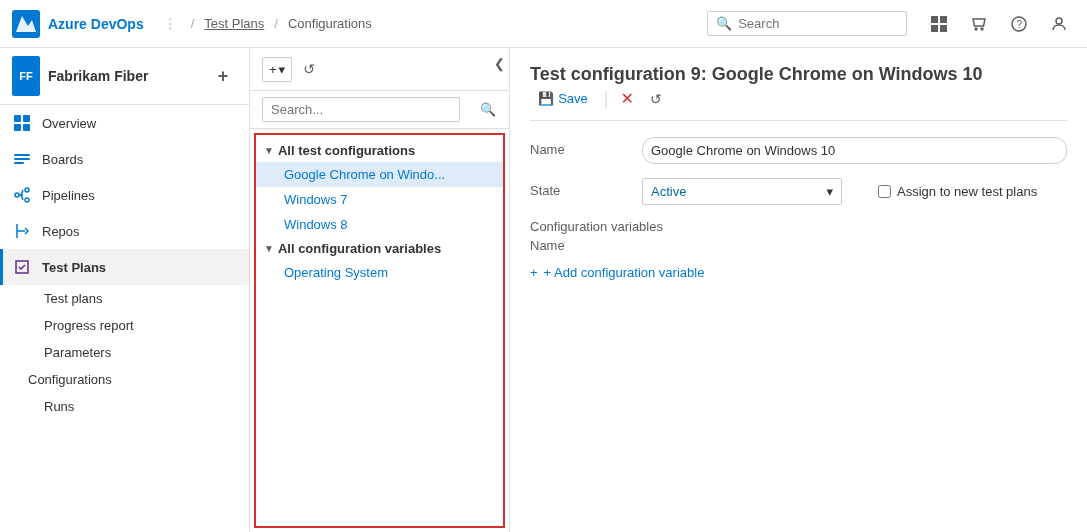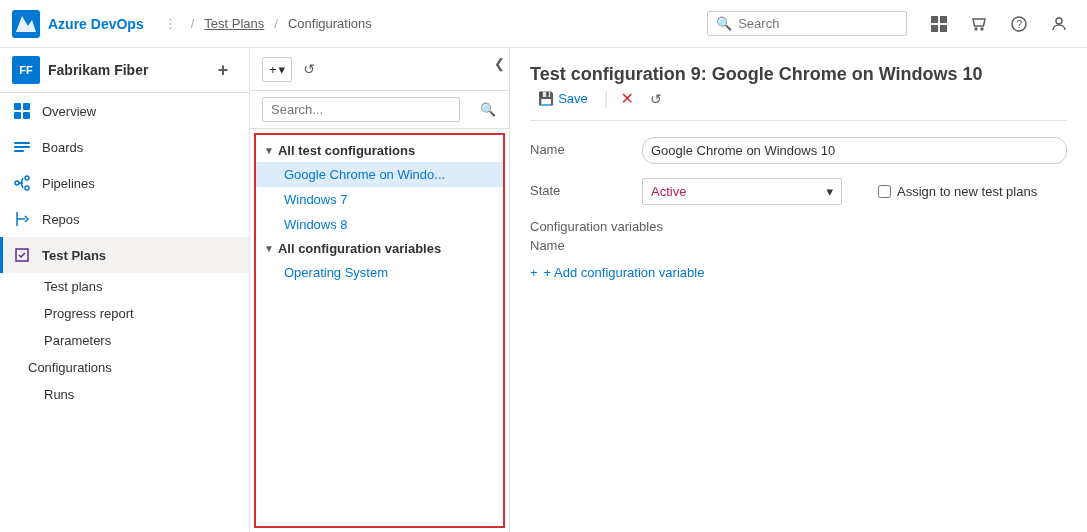--- a/index.html
+++ b/index.html
@@ -98,21 +98,21 @@
       font-weight: 600;
       font-size: 14px;
     }
     .sidebar-org-left {
       display: flex;
       align-items: center;
       gap: 8px;
     }
     .org-avatar {
       width: 28px;
-      height: 28px;
+      height: 40px;
       background: #0078d4;
       border-radius: 2px;
       display: flex;
       align-items: center;
       justify-content: center;
       color: #fff;
       font-size: 11px;
       font-weight: 700;
     }
     .sidebar-add-btn {
@@ -581,21 +581,21 @@
         <input type="text" class="form-input" value="Google Chrome on Windows 10" style="">
       </div>
     </div>
 
 
     <div class="form-row">
       <div class="form-label">State</div>
       <div class="form-field">
         <div style="display:flex;align-items:center;gap:16px;">
           <div class="form-select-wrap">
-            <select style="border:none;outline:none;font-size:13px;color:#be185d;background:transparent;flex:1;cursor:pointer;appearance:none;">
+            <select style="border:none;outline:none;font-size:13px;color:#0369a1;background:transparent;flex:1;cursor:pointer;appearance:none;">
               <option>Active</option>
               <option>Inactive</option>
             </select>
             <span>▾</span>
           </div>
           <div class="checkbox-row">
             <input type="checkbox" style="">
             <span>Assign to new test plans</span>
           </div>
         </div>

